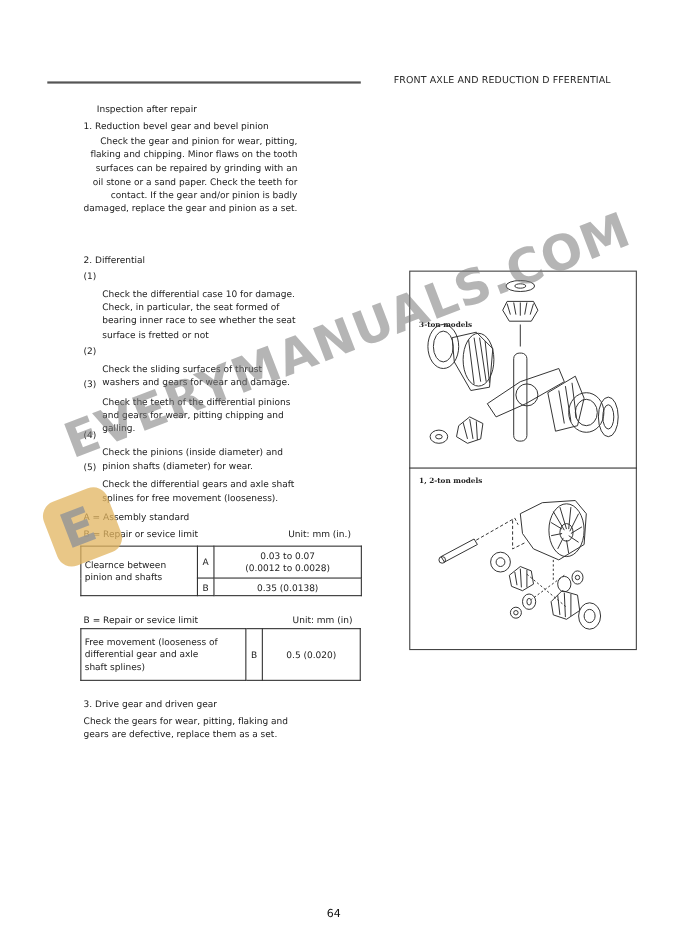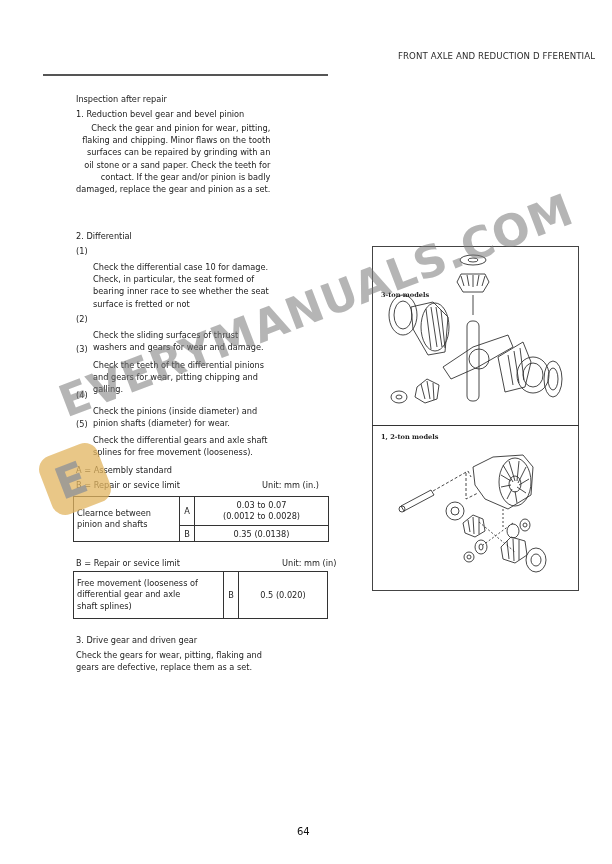--- a/index.html
+++ b/index.html
@@ -3,21 +3,21 @@
 <meta charset="utf-8">
 <style>
   html, body { margin: 0; padding: 0; }
   body {
     width: 612px; height: 864px; position: relative; overflow: hidden;
     background: #ffffff; color: #1e1e1e;
     font-family: "DejaVu Sans", sans-serif;
   }
   .abs { position: absolute; }
   .rule-top { left: 43px; top: 74px; width: 285px; height: 2px; background: #555; }
-  .running-head { left: 358px; top: 51px; font-size: 8.6px; letter-spacing: 0.1px; color: #2a2a2a; white-space: nowrap; margin-left: 40px; }
+  .running-head { left: 358px; top: 68px; font-size: 8.6px; letter-spacing: 0.1px; color: #2a2a2a; white-space: nowrap; }
   .t { font-size: 8.2px; line-height: 12.2px; color: #222; white-space: nowrap; }
   .h { font-size: 8.2px; color: #1a1a1a; white-space: nowrap; }
   .para { position: absolute; left: 76px; }
   .item { position: absolute; left: 76px; }
   .item .num { position: absolute; left: 0; top: 0; }
   .item .txt { position: absolute; left: 17px; top: 16px; }
   .line { display: block; }
 
   table.spec { position: absolute; border-collapse: collapse; font-size: 8.2px; color: #222; }
   table.spec td { border: 1.3px solid #333; padding: 0 3px; vertical-align: middle; }
@@ -41,21 +41,21 @@
     left: 56px; top: 455px; font-size: 44px; font-weight: bold; color: rgba(150,150,150,0.85);
     transform: rotate(-21deg);
   }
 </style>
 </head>
 <body>
 
 <div class="abs rule-top"></div>
 <div class="abs running-head">FRONT AXLE AND REDUCTION D FFERENTIAL</div>
 
-<div class="abs h" style="left:76px; top:94px;text-align:center;">Inspection after repair</div>
+<div class="abs h" style="left:88px; top:94px;text-align:center;">Inspection after repair</div>
 <div class="abs h" style="left:76px; top:109px;">1. Reduction bevel gear and bevel pinion</div>
 <div class="para t" style="top:122px;text-align:right;">
   <span class="line">Check the gear and pinion for wear, pitting,</span>
   <span class="line">flaking and chipping. Minor flaws on the tooth</span>
   <span class="line">surfaces can be repaired by grinding with an</span>
   <span class="line">oil stone or a sand paper. Check the teeth for</span>
   <span class="line">contact. If the gear and/or pinion is badly</span>
   <span class="line">damaged, replace the gear and pinion as a set.</span>
 </div>
 
@@ -122,21 +122,21 @@
     </td>
   </tr>
   <tr style="height:16px;">
     <td class="c">B</td>
     <td class="c">0.35 (0.0138)</td>
   </tr>
 </tbody>
   </table>
 
 <div class="abs t" style="left:76px; top:557px;">B = Repair or sevice limit</div>
-<div class="abs t" style="left:282px; top:557px;">Unit: mm (in)</div>
+<div class="abs t" style="left:266px; top:557px;">Unit: mm (in)</div>
 
 <table class="spec" style="left:73px; top:571px; width:255px;">
   <tbody>
       <tr style="height:47px;">
     <td style="width:143px; line-height:11.5px;">
       <span class="line">Free movement (looseness of</span>
       <span class="line">differential gear and axle</span>
       <span class="line">shaft splines)</span>
     </td>
     <td class="c" style="width:8px;">B</td>

